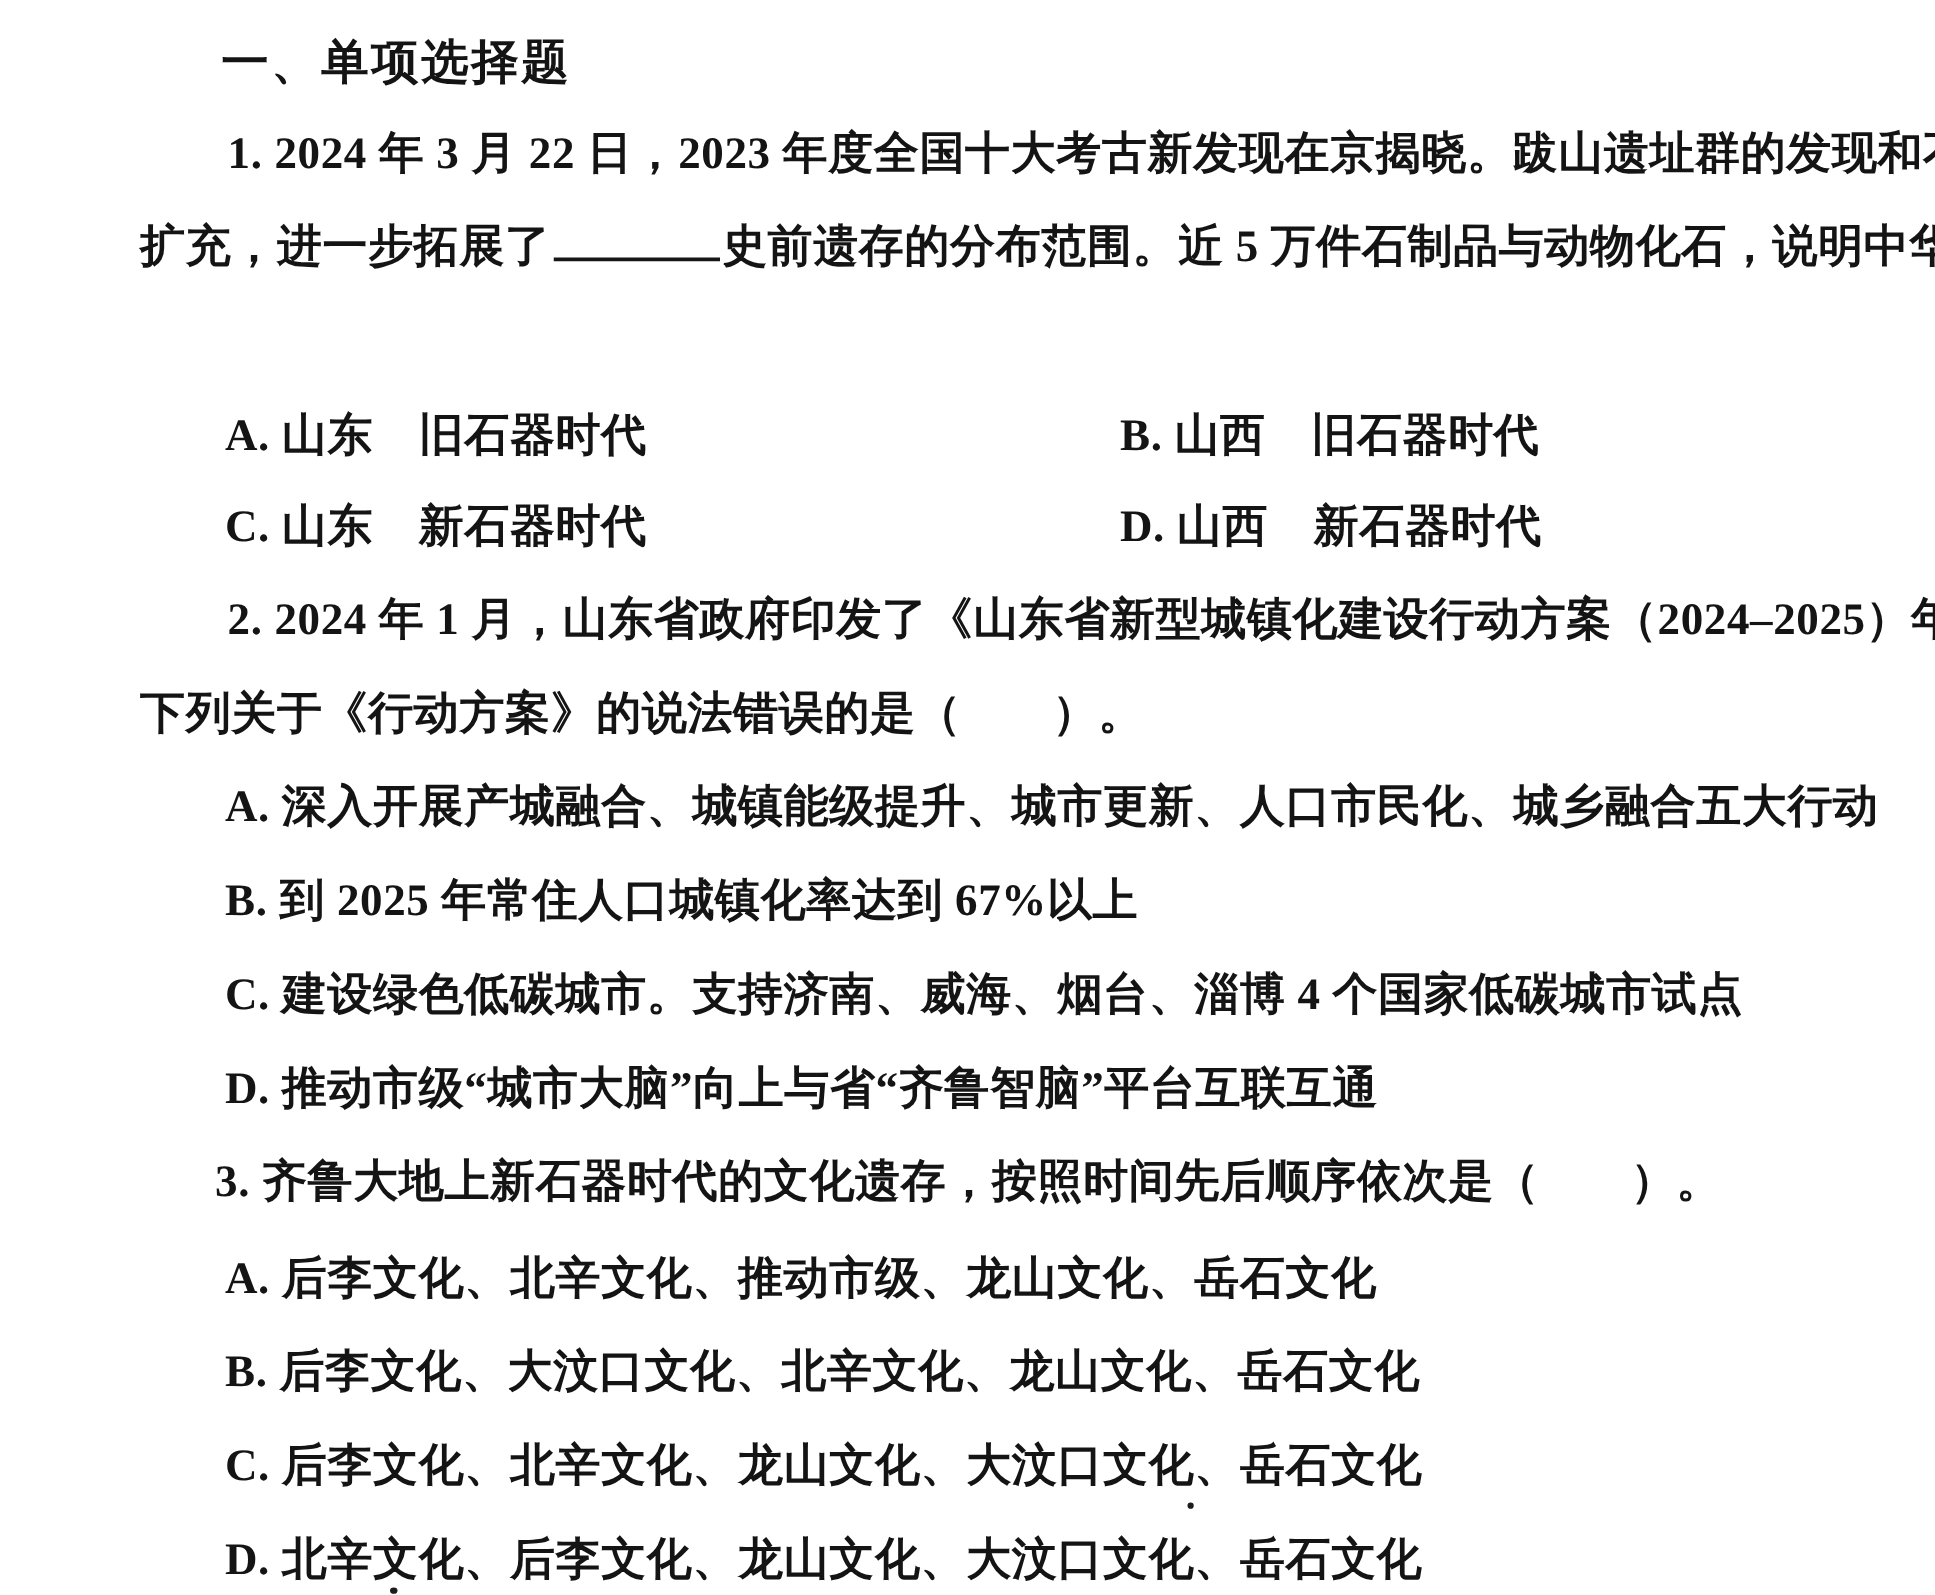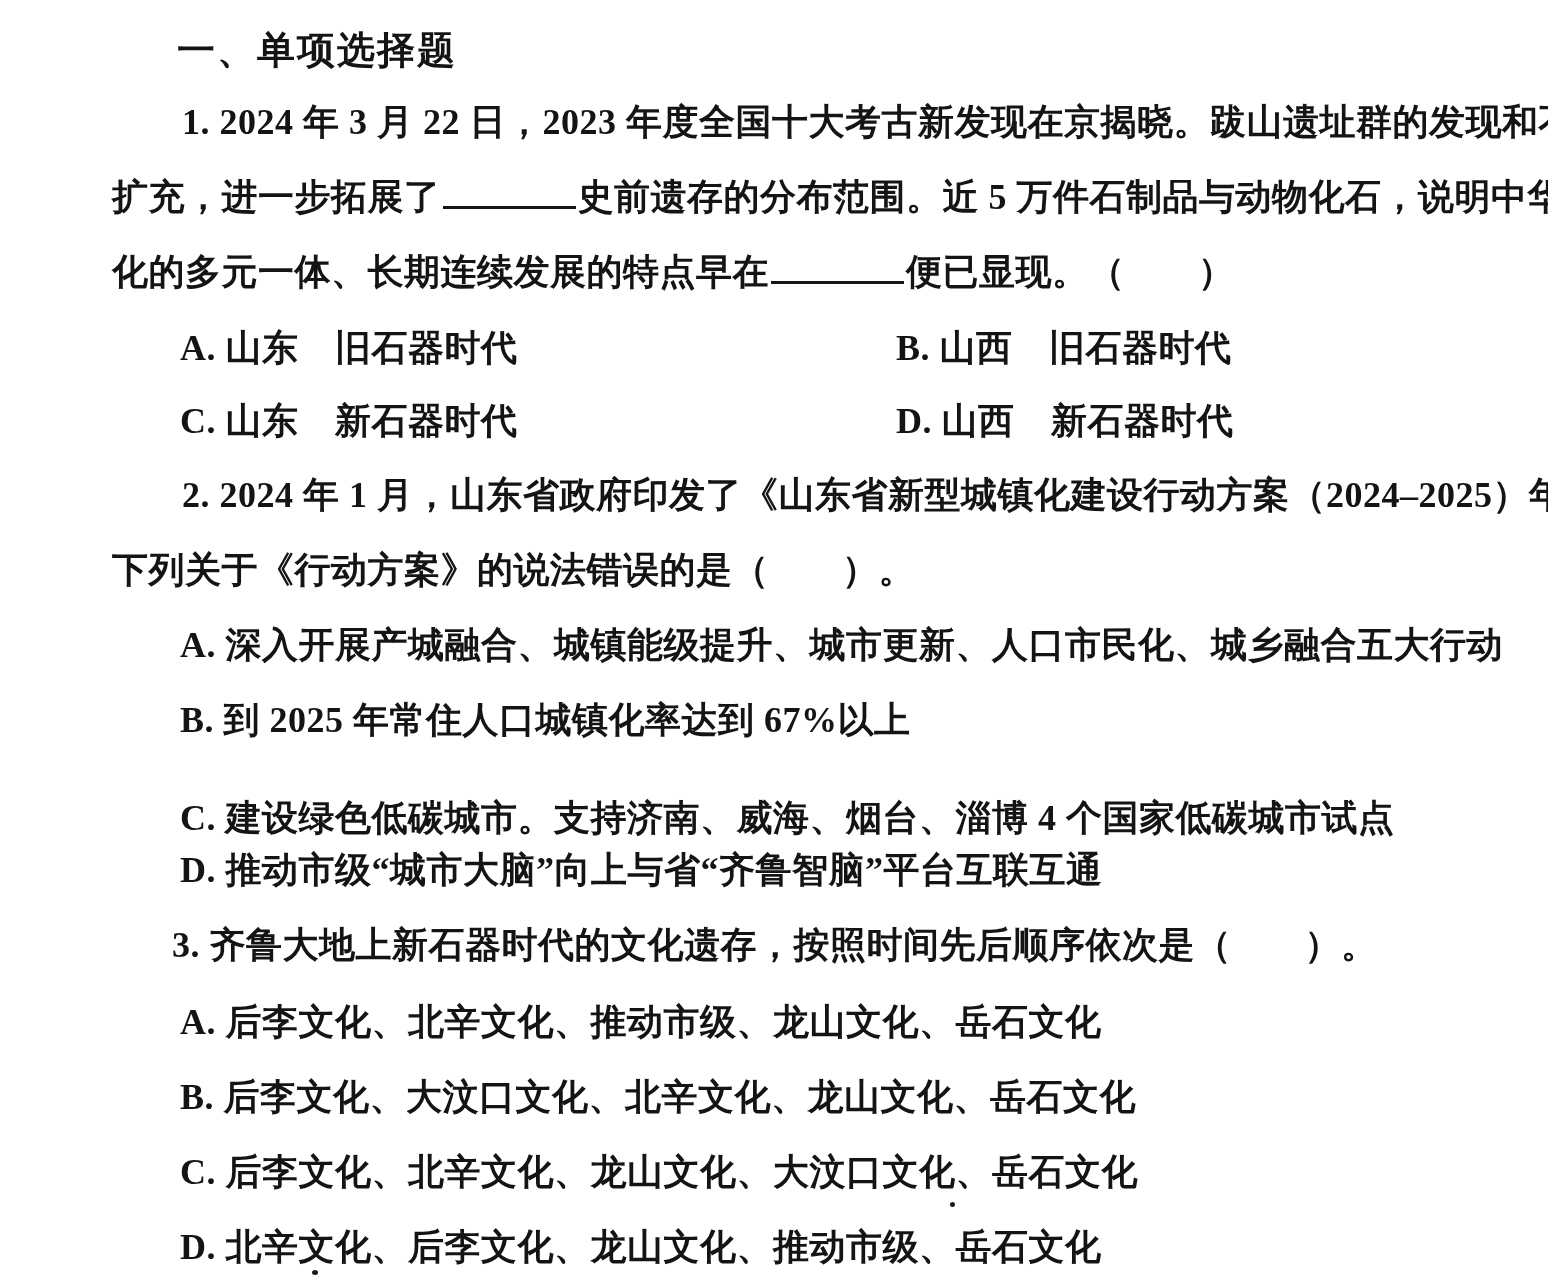--- a/index.html
+++ b/index.html
@@ -52,52 +52,49 @@
 <div id="page">
 
   <div class="line heading" style="left:177px; top:26px;">一、单项选择题</div>
 
   <div class="line" style="left:182px; top:98px;">1. 2024 年 3 月 22 日，2023 年度全国十大考古新发现在京揭晓。跋山遗址群的发现和不断</div>
 
   <div class="line" style="left:112px; top:173px;">
     <span>扩充，进一步拓展了</span><span class="blank"></span><span>史前遗存的分布范围。近 5 万件石制品与动物化石，说明中华文</span>
   </div>
 
-  <div class="line" style="left:112px; top:248px;">
-    <span>化的多元一体、长期连续发展的特点早在</span><span class="blank"></span><span>便已显现。（　　）</span>
-  </div>
 
   <div class="line" style="left:180px; top:324px; width:1240px;">
     <span>A. 山东　旧石器时代</span>
     <span class="opt-col-b">B. 山西　旧石器时代</span>
   </div>
 
   <div class="line" style="left:180px; top:397px; width:1240px;">
     <span>C. 山东　新石器时代</span>
     <span class="opt-col-b">D. 山西　新石器时代</span>
   </div>
 
   <div class="line" style="left:182px; top:471px;">2. 2024 年 1 月，山东省政府印发了《山东省新型城镇化建设行动方案（2024–2025）年》。</div>
 
   <div class="line" style="left:112px; top:546px;">下列关于《行动方案》的说法错误的是（　　）。</div>
 
   <div class="line" style="left:180px; top:621px;">A. 深入开展产城融合、城镇能级提升、城市更新、人口市民化、城乡融合五大行动</div>
 
   <div class="line" style="left:180px; top:696px;">B. 到 2025 年常住人口城镇化率达到 67%以上</div>
 
-  <div class="line" style="left:180px; top:794px;">C. 建设绿色低碳城市。支持济南、威海、烟台、淄博 4 个国家低碳城市试点</div>
+  <div class="line" style="left:180px; top:771px;">C. 建设绿色低碳城市。支持济南、威海、烟台、淄博 4 个国家低碳城市试点</div>
 
   <div class="line" style="left:180px; top:846px;">D. 推动市级“城市大脑”向上与省“齐鲁智脑”平台互联互通</div>
 
   <div class="line" style="left:172px; top:921px;">3. 齐鲁大地上新石器时代的文化遗存，按照时间先后顺序依次是（　　）。</div>
 
   <div class="line" style="left:180px; top:998px;">A. 后李文化、北辛文化、推动市级、龙山文化、岳石文化</div>
 
   <div class="line" style="left:180px; top:1073px;">B. 后李文化、大汶口文化、北辛文化、龙山文化、岳石文化</div>
 
   <div class="line" style="left:180px; top:1148px;">C. 后李文化、北辛文化、龙山文化、大汶口文化、岳石文化</div>
 
-  <div class="line" style="left:180px; top:1223px;">D. 北辛文化、后李文化、龙山文化、推动市级、岳石文化</div>
+  <div class="line" style="left:180px; top:1223px;">D. 北辛文化、后李文化、龙山文化、大汶口文化、岳石文化</div>
 
   <div class="dot" id="dot1"></div>
   <div class="dot" id="dot2"></div>
 
 </div>
 
 </body></html>

